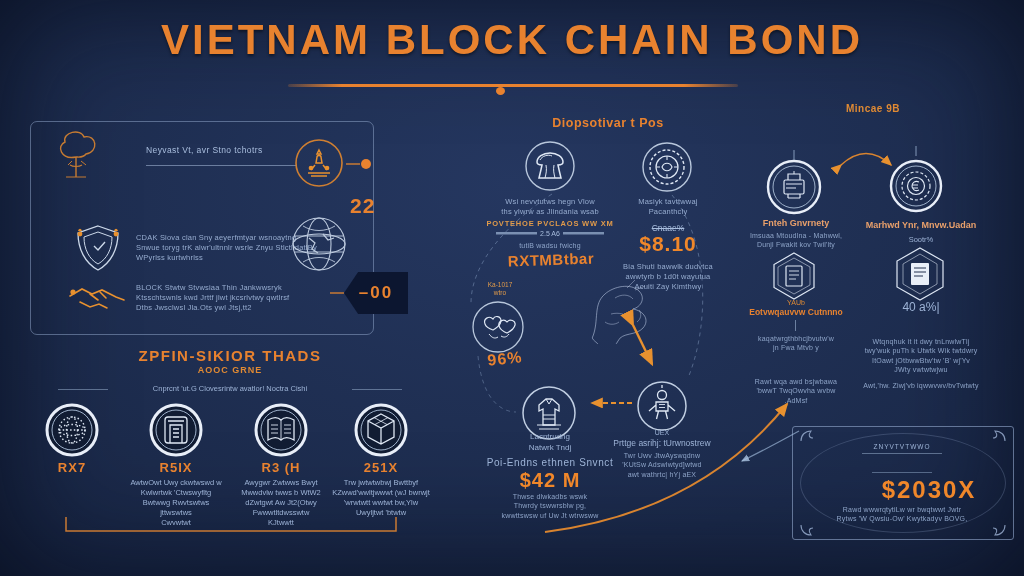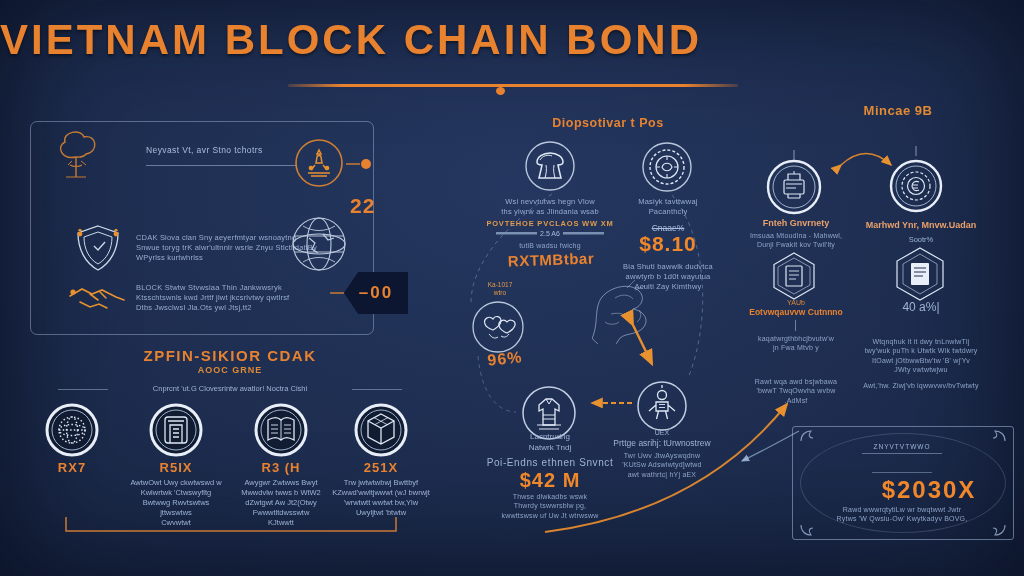--- a/index.html
+++ b/index.html
@@ -12,21 +12,21 @@
     color:#9fb6d8;
   }
   .abs{position:absolute;}
   .ml{white-space:pre-line;}
   .c{text-align:center;}
   .tiny{font-size:7px;line-height:1.35;letter-spacing:.2px;color:#97aed2;opacity:.92;}
   .small{font-size:7.5px;line-height:1.35;letter-spacing:.2px;color:#9db3d6;opacity:.95;}
   svg{display:block;}
 
   
-  .title{left:0;top:16px;width:1024px;font-size:42px;font-weight:800;
+  .title{left:0;top:16px;width:1024px;text-align:center;font-size:42px;font-weight:800;
          color:#e8822f;letter-spacing:3px;text-shadow:0 2px 3px rgba(0,0,0,.45);}
   .divider{left:288px;top:84px;width:450px;height:3px;
            background:linear-gradient(90deg,rgba(232,130,47,.2),#e8822f 12%,#e8822f 88%,rgba(232,130,47,.2));border-radius:2px;}
   .divider-dot{left:496px;top:87px;width:9px;height:8px;border-radius:50%;background:#e8822f;}
 
   
   .lpanel{left:30px;top:121px;width:342px;height:212px;border:1.5px solid rgba(150,172,208,.5);border-radius:7px;}
   .l-r1-head{left:146px;top:145px;width:150px;font-size:8.5px;letter-spacing:.4px;color:#a9bede;}
   .l-r1-line{left:146px;top:165px;width:150px;height:1px;background:rgba(170,190,220,.55);}
   .l-badge22{left:350px;top:194px;font-size:21px;font-weight:800;color:#e8822f;letter-spacing:1px;}
@@ -66,21 +66,21 @@
   .c-pct{left:480px;top:350px;width:50px;font-size:16px;font-weight:800;color:#e8822f;transform:rotate(-6deg);letter-spacing:1px;}
   .c-ba-lab{left:504px;top:431px;width:92px;font-size:8px;line-height:1.4;color:#9db3d6;}
   .c-ba-head{left:478px;top:457px;width:144px;font-size:10px;color:#9db3d6;letter-spacing:.6px;}
   .c-ba-val{left:478px;top:469px;width:144px;font-size:20px;font-weight:800;color:#f0872a;letter-spacing:1px;}
   .c-ba-sub{left:488px;top:492px;width:124px;}
   .c-bb-tiny{left:632px;top:429px;width:60px;font-size:7px;color:#9db3d6;}
   .c-bb-lab{left:604px;top:438px;width:116px;font-size:8.5px;color:#9db3d6;}
   .c-bb-sub{left:612px;top:451px;width:100px;}
 
   
-  .r-kick{left:832px;top:103px;width:132px;font-size:13px;font-weight:700;color:#e08a33;letter-spacing:.5px;}
+  .r-kick{left:807px;top:103px;width:132px;font-size:10px;font-weight:700;color:#e08a33;letter-spacing:.5px;}
   .r-head{left:778px;top:117px;width:176px;font-size:15px;font-weight:800;color:#e8822f;letter-spacing:1.5px;}
   .r-a-title{left:742px;top:218px;width:108px;font-size:9px;font-weight:700;color:#e9a06b;}
   .r-a-text{left:740px;top:231px;width:112px;}
   .r-a-tag{left:742px;top:299px;width:108px;font-size:7px;color:#e08a33;}
   .r-a-orange{left:736px;top:307px;width:120px;font-size:8.5px;font-weight:700;color:#e8822f;}
   .r-a-vline{left:795px;top:320px;width:1px;height:11px;background:rgba(160,183,214,.6);}
   .r-a-sub{left:742px;top:334px;width:108px;}
   .r-b-title{left:860px;top:220px;width:122px;font-size:9px;font-weight:700;color:#e9a06b;}
   .r-b-tag{left:860px;top:235px;width:122px;font-size:7.5px;color:#9db3d6;}
   .r-b-meta{left:860px;top:300px;width:122px;font-size:12px;color:#9db3d6;}
@@ -165,21 +165,21 @@
       <circle cx="7" cy="12" r="2.6" fill="#e8912f" stroke="none"></circle>
     </g>
   </svg>
   <div class="abs l-r3-text small ml">BLOCK Stwtw Stvwsiaa Thin Jankwwsryk
 Ktsschtswnls kwd Jrttf jlwt jkcsrlvtwy qwtlrsf
 Dtbs Jwsclwsl Jla.Ots ywl Jtsj,tt2</div>
   <div class="abs l-badge00">–00</div>
 
   <div class="abs small ml" style="left:136px;top:257px;width:190px;opacity:0;"></div>
 
-  <div class="abs p-head c">ZPFIN-SIKIOR CDAK</div>
+  <div class="abs p-head c">ZPFIN-SIKIOR THADS</div>
   <div class="abs p-sub c">AOOC GRNE</div>
   <div class="abs p-tag c">Cnprcnt 'ut.G Clovesrintw avatlor! Noctra Cishi</div>
   <div class="abs p-tagline-l"></div>
   <div class="abs p-tagline-r"></div>
 
   <div class="abs pillar p1">
     <svg class="icon" width="56" height="56" viewBox="0 0 56 56">
       <circle cx="28" cy="28" r="25" fill="#111c33" stroke="#e8eef8" stroke-width="3"></circle>
       <circle cx="28" cy="28" r="20" fill="none" stroke="#9fb2cc" stroke-width="1"></circle>
       <g fill="none" stroke="#dfe8f5" stroke-width="1.4" stroke-dasharray="1.5 2.2">

